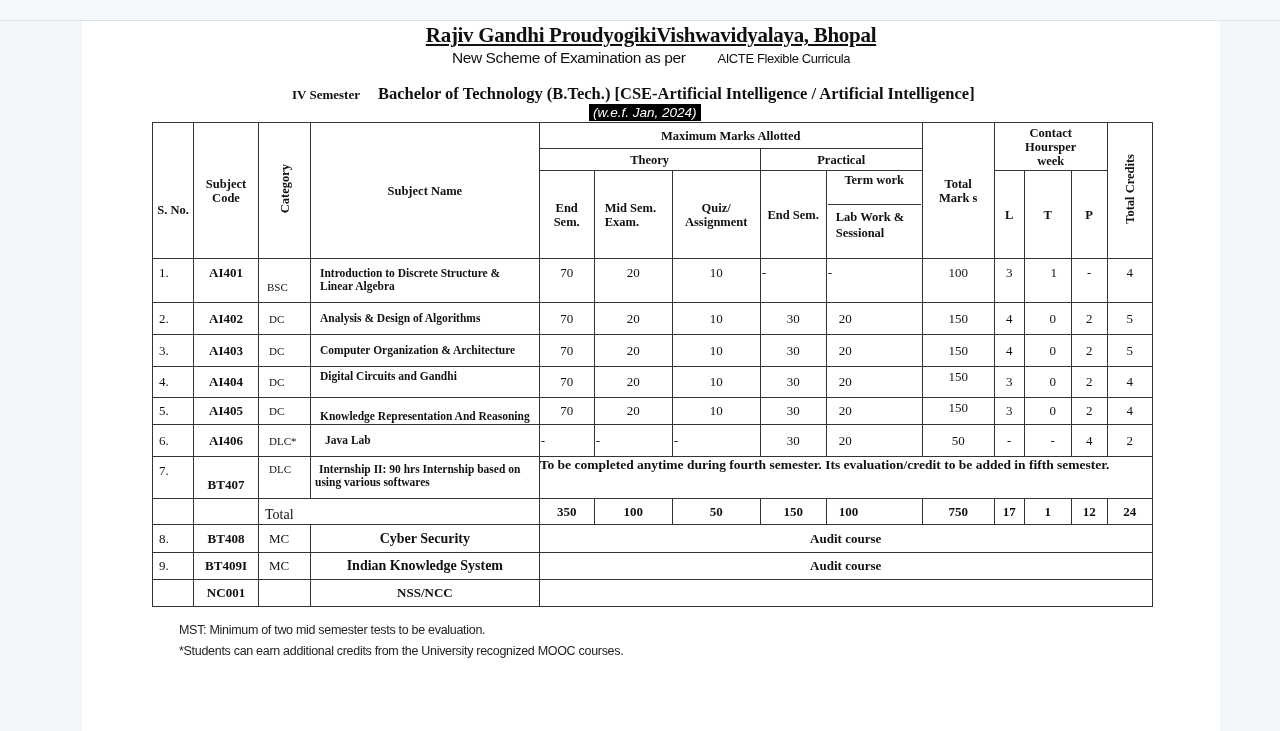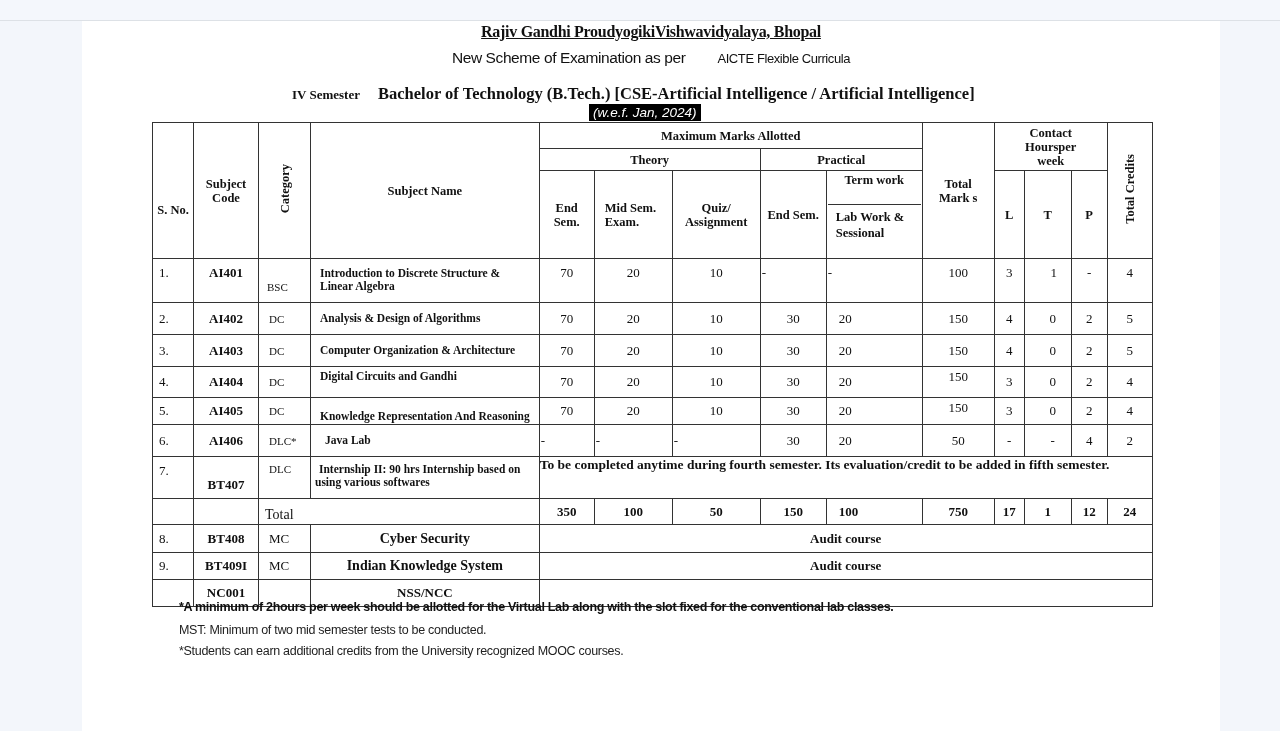--- a/index.html
+++ b/index.html
@@ -13,21 +13,21 @@
   .topstrip {
     position: absolute; left: 0; top: 0; width: 1280px; height: 20px;
     background: #f4f7fc; border-bottom: 1px solid #dde1e6;
   }
   .page {
     position: absolute; left: 82px; top: 21px; width: 1138px; height: 710px;
     background: #ffffff;
   }
   .title {
     position: absolute; left: 0; width: 1138px; top: 2px; text-align: center;
-    font-family: "Liberation Serif", serif; font-weight: bold; font-size: 16px;
+    font-family: "Liberation Serif", serif; font-weight: bold; font-size: 21px;
     text-decoration: underline; letter-spacing: -0.3px;
   }
   .subtitle {
     position: absolute; left: 0; width: 1138px; top: 28px; text-align: center;
     font-family: "Liberation Sans", sans-serif; font-size: 15.5px; letter-spacing: -0.4px;
   }
   .subtitle .small { font-size: 13px; margin-left: 28px; }
   .semline {
     position: absolute; left: 210px; top: 63px; white-space: nowrap;
     font-weight: bold;
@@ -262,16 +262,15 @@
     <tr style="height:27px">
       <td style="padding-left:6px"></td>
       <td class="b c">NC001</td>
       <td style="padding-left:10px"></td>
       <td class="b c">NSS/NCC</td>
       <td colspan="10" class="b c"></td>
     </tr>
   </tbody>
     </table>
 
-  <div class="note bold" style="top:579px">*A minimum of 2hours per week should be allotted for the Virtual Lab along with the slot fixed for the conventional lab classes.</div>
-  <div class="note" style="top:602px">MST: Minimum of two mid semester tests to be conducted.</div>
+  <div class="note" style="top:602px">MST: Minimum of two mid semester tests to be evaluation.</div>
   <div class="note" style="top:623px">*Students can earn additional credits from the University recognized MOOC courses.</div>
 </div>
 
 </body></html>

